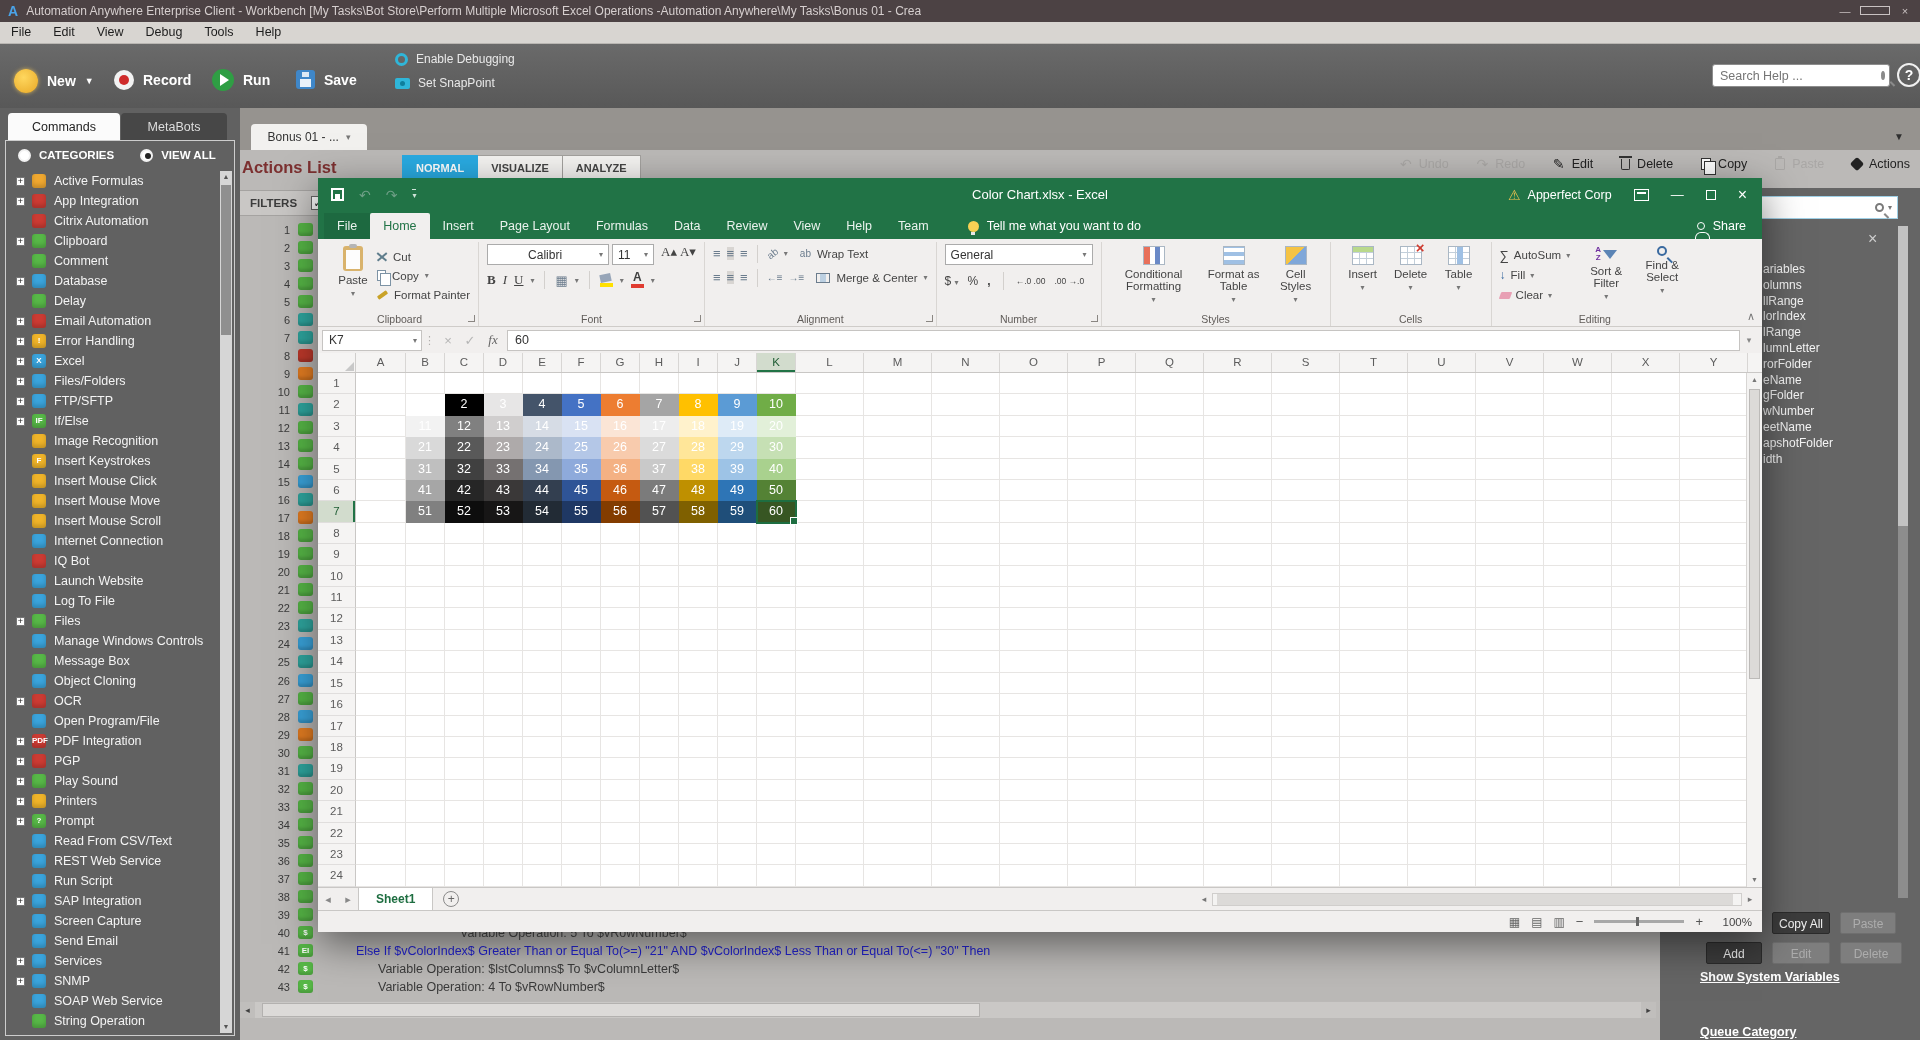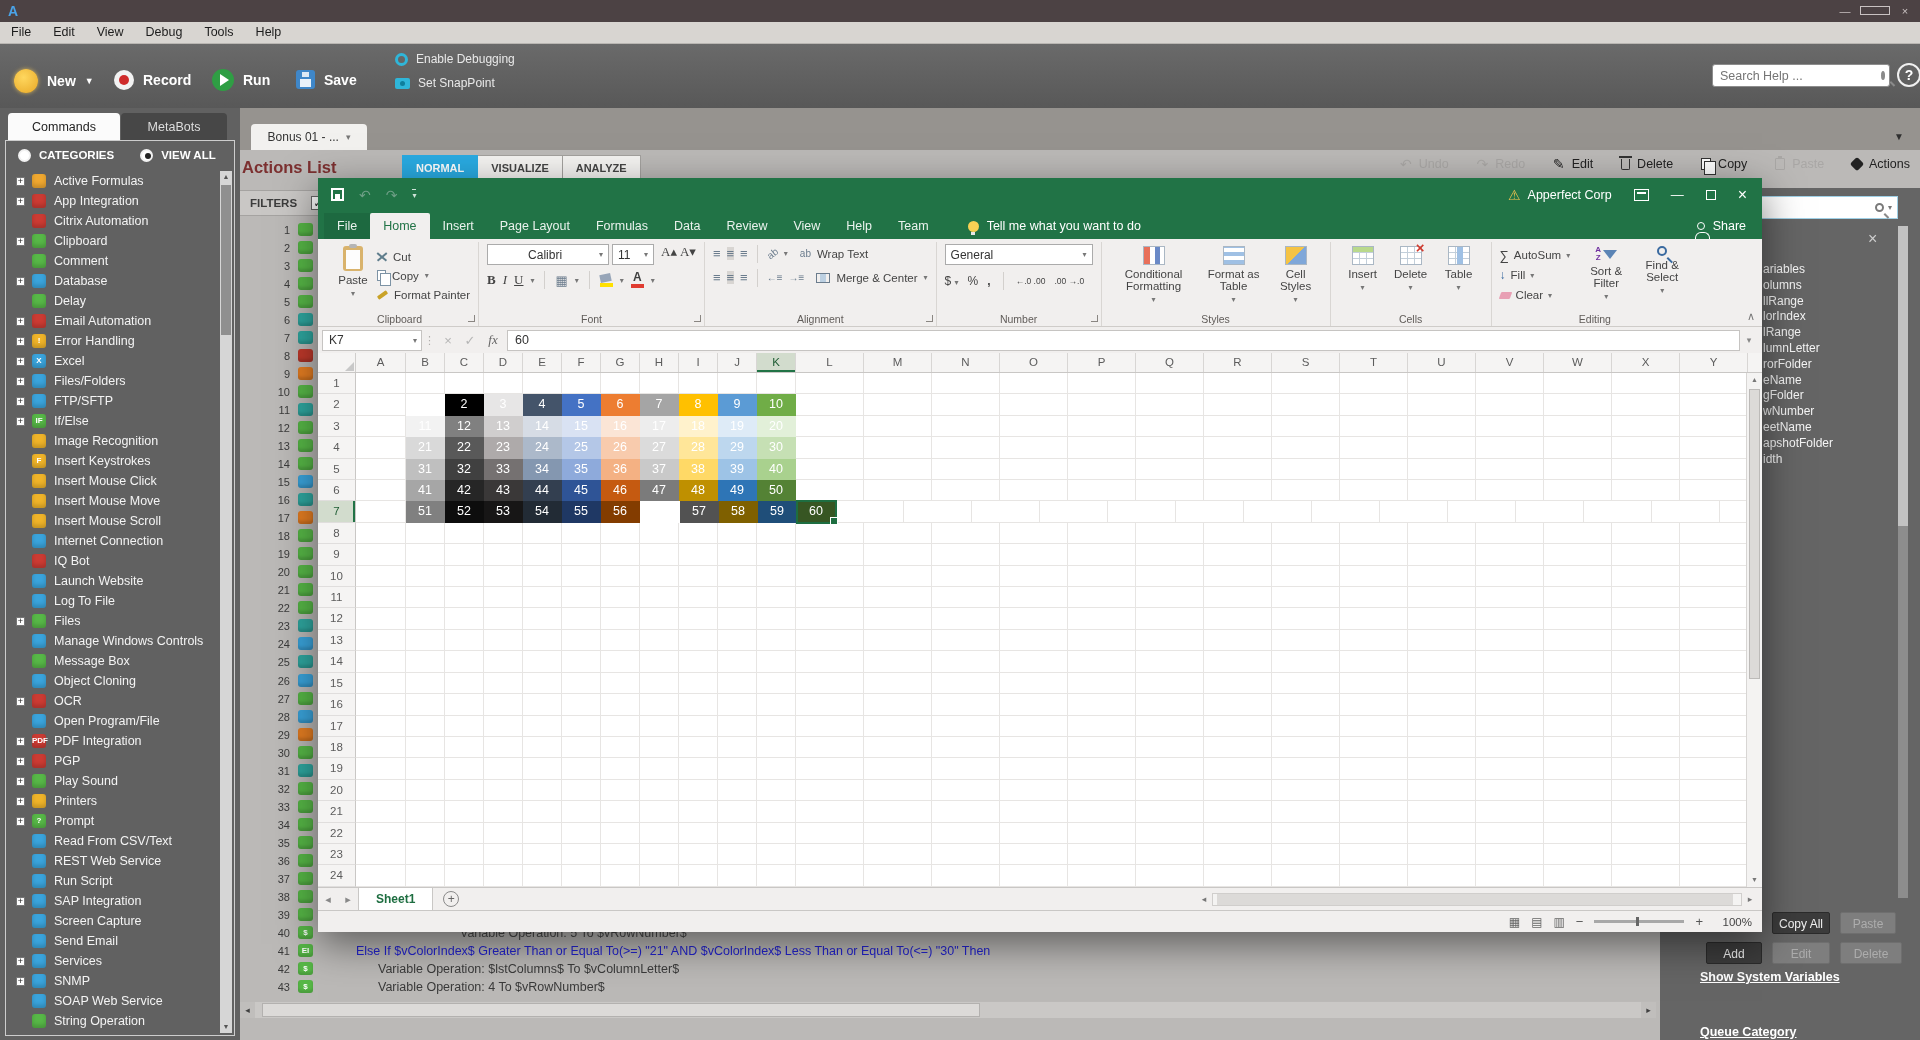--- a/index.html
+++ b/index.html
@@ -218,20 +218,21 @@
   .zoomtrack{width:90px;height:3px;background:#a8a8a8;position:relative;}
   .zoomthumb{position:absolute;left:42px;top:-3px;width:3px;height:9px;background:#666;}
   .zoomsign{color:#555;font-size:13px;}
   .zoomlabel{font-size:11.5px;color:#444;width:38px;text-align:right;}
 </style>
 </head>
 <body>
 
 <div class="titlebar">
   <span class="applogo">A</span>
+  <span class="apptitle">Automation Anywhere Enterprise Client - Workbench [My Tasks\Bot Store\Perform Multiple Microsoft Excel Operations -Automation Anywhere\My Tasks\Bonus 01 - Crea</span>
   <div class="winctl">
     <span>—</span>
     <span><span class="maxbox"></span></span>
     <span>×</span>
   </div>
 </div>
 
 <div class="menubar" id="menubar">
     <div class="mi">File</div>
     <div class="mi">Edit</div>
@@ -698,20 +699,21 @@
 </div>
 
 <div class="excel">
   <div class="xl-title">
     <div class="qat">
       <span class="ic-xsave"></span>
       <span class="qundo">↶</span>
       <span class="qundo">↷</span>
       <span class="qcaret">▾</span>
     </div>
+    <div class="xl-title-text">Color Chart.xlsx  -  Excel</div>
     <div class="xl-tr">
       <span style="display:flex;align-items:center;gap:7px;">
         <span class="warn">⚠</span>
         <span class="acct">Apperfect Corp</span>
       </span>
       <span class="ic-ribopt"></span>
       <span class="xl-min">—</span>
       <span class="xl-max"></span>
       <span class="xl-close">×</span>
     </div>
@@ -1135,21 +1137,21 @@
         </div>
         <div class="grow" style="height: 21.4167px;">
           <div class="rhdr sel" style="line-height: 21.4167px;">7</div>
           <div class="gcell" style="width: 50px; line-height: 21.4167px;"></div>
           <div class="gcell colored" style="width: 39px; line-height: 21.4167px; background: rgb(128, 128, 128);">51</div>
           <div class="gcell colored" style="width: 39px; line-height: 21.4167px; background: rgb(13, 13, 13);">52</div>
           <div class="gcell colored" style="width: 39px; line-height: 21.4167px; background: rgb(23, 22, 22);">53</div>
           <div class="gcell colored" style="width: 39px; line-height: 21.4167px; background: rgb(34, 43, 53);">54</div>
           <div class="gcell colored" style="width: 39px; line-height: 21.4167px; background: rgb(31, 56, 100);">55</div>
           <div class="gcell colored" style="width: 39px; line-height: 21.4167px; background: rgb(131, 60, 0);">56</div>
-          <div class="gcell colored" style="width: 39px; line-height: 21.4167px; background: rgb(82, 82, 82); margin-left: 40px;">57</div>
+          <div class="gcell colored" style="width: 39px; line-height: 21.4167px; background: rgb(82, 82, 82);">57</div>
           <div class="gcell colored" style="width: 39px; line-height: 21.4167px; background: rgb(127, 96, 0);">58</div>
           <div class="gcell colored" style="width: 39px; line-height: 21.4167px; background: rgb(31, 78, 121);">59</div>
           <div class="gcell colored active" style="width: 39px; line-height: 21.4167px; background: rgb(55, 86, 35);">60</div>
           <div class="gcell" style="width: 68px; line-height: 21.4167px;"></div>
           <div class="gcell" style="width: 68px; line-height: 21.4167px;"></div>
           <div class="gcell" style="width: 68px; line-height: 21.4167px;"></div>
           <div class="gcell" style="width: 68px; line-height: 21.4167px;"></div>
           <div class="gcell" style="width: 68px; line-height: 21.4167px;"></div>
           <div class="gcell" style="width: 68px; line-height: 21.4167px;"></div>
           <div class="gcell" style="width: 68px; line-height: 21.4167px;"></div>

